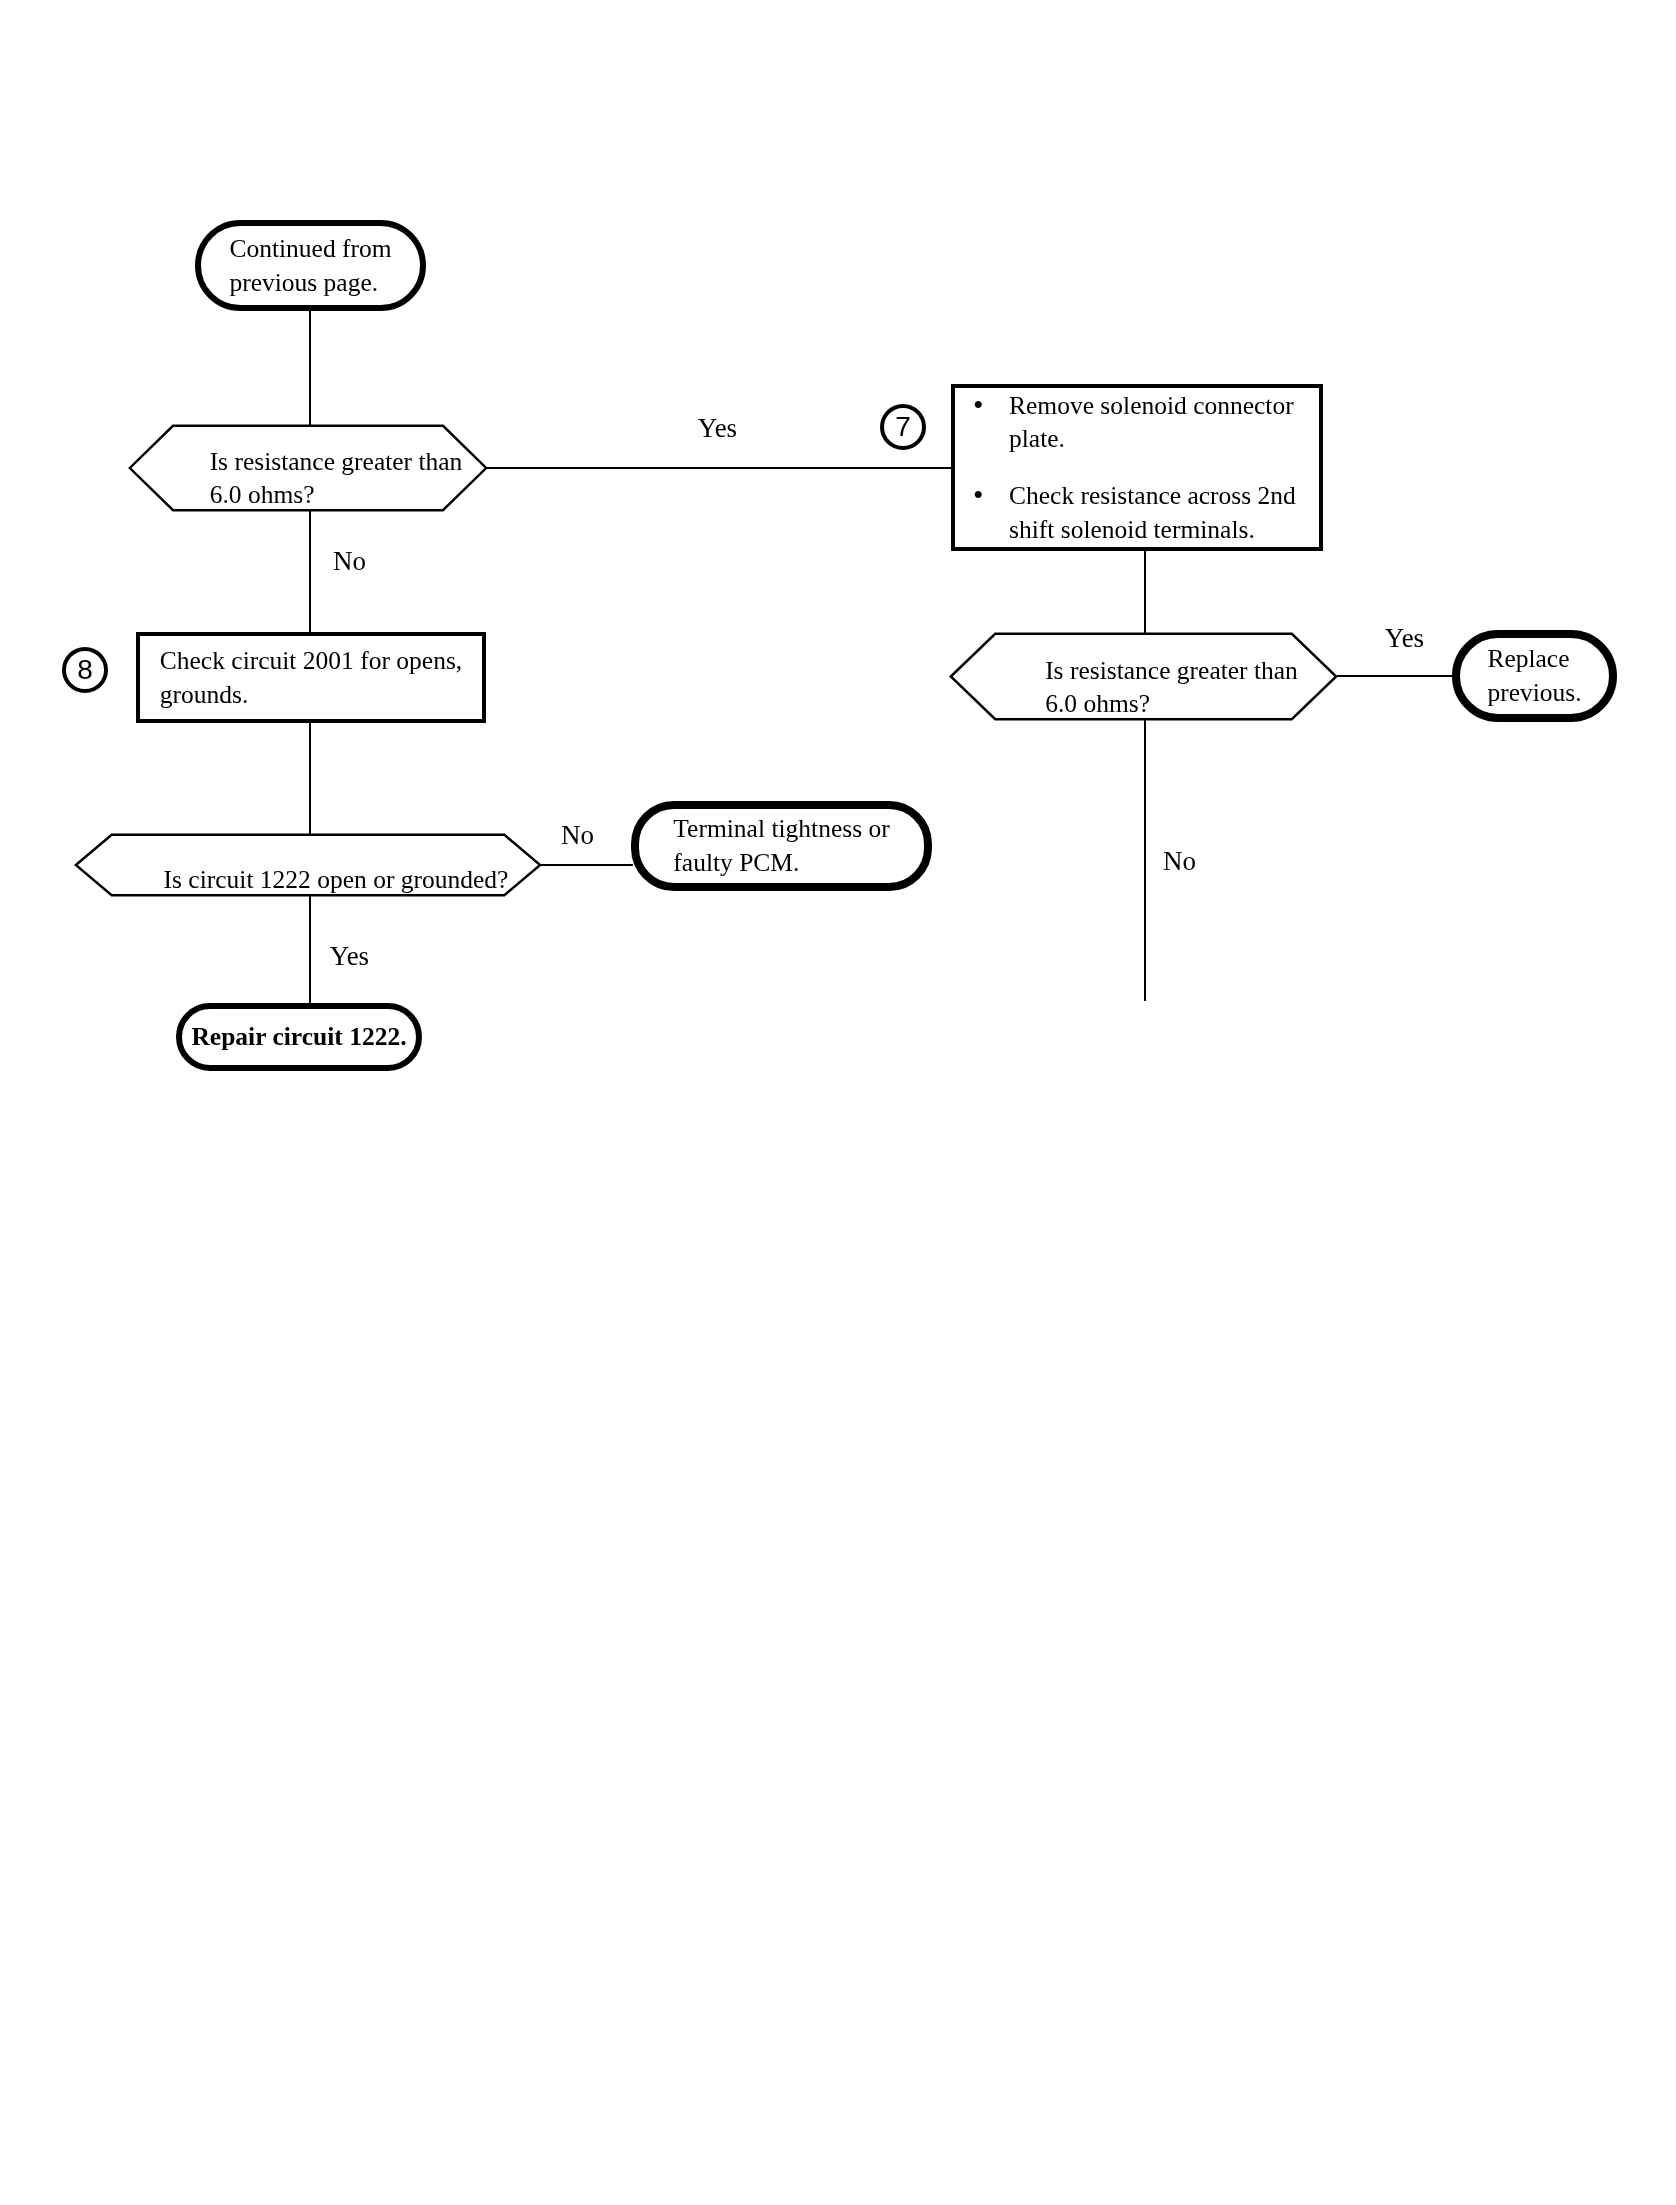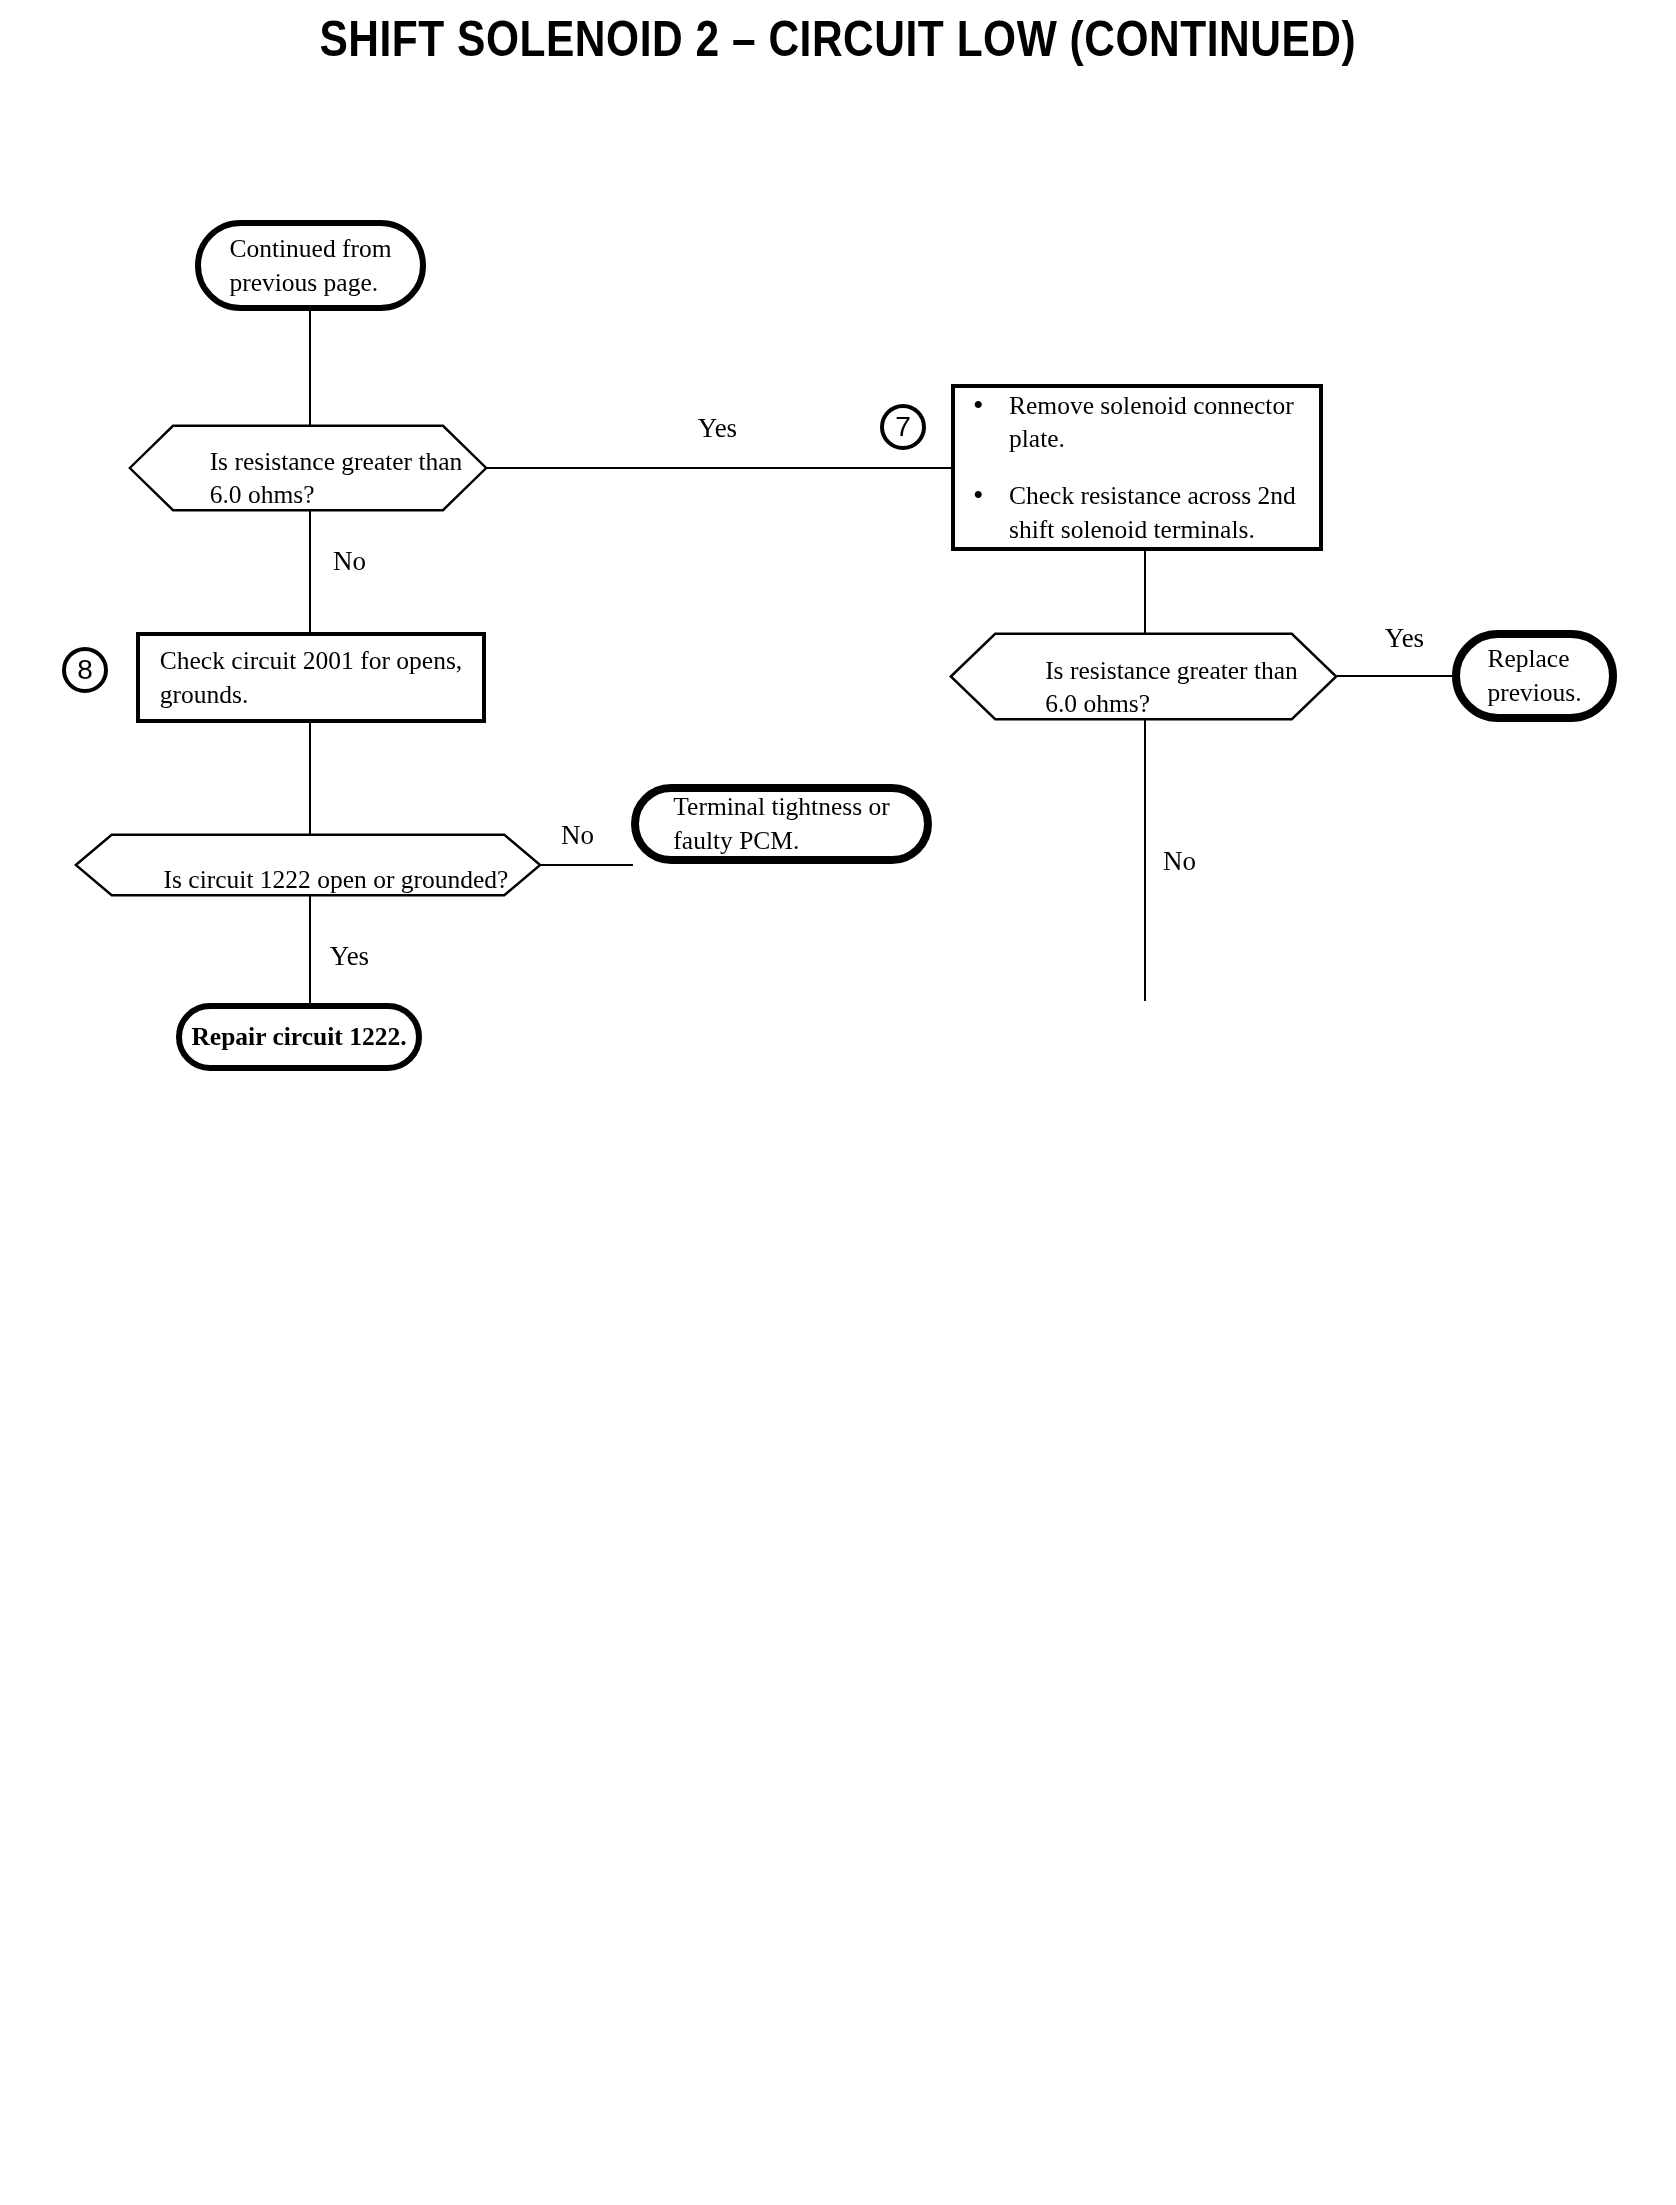--- a/index.html
+++ b/index.html
@@ -32,23 +32,20 @@
   .bullet-list{flex-direction:column;align-items:stretch;justify-content:center;gap:23px;
                padding:8.5px 12px 8.5px 18px;}
   .bullet-item{display:flex;align-items:flex-start;gap:25.5px;}
   .bullet{font-size:30px;line-height:32px;}
 </style>
 </head>
 <body>
 
 <div class="canvas">
 
-  <div class="title-row">
-    <span class="title-text">SHIFT SOLENOID 2 – CIRCUIT LOW  (CONTINUED)</span>
-  </div>
 
   <div class="line" style="left:309px;top:310px;width:2.4px;height:117px;"></div>
   <div class="line" style="left:486px;top:467px;width:466px;height:2.4px;"></div>
   <div class="line" style="left:309px;top:511px;width:2.4px;height:124px;"></div>
   <div class="line" style="left:1144px;top:549px;width:2.4px;height:86px;"></div>
   <div class="line" style="left:1337px;top:675px;width:117px;height:2.4px;"></div>
   <div class="line" style="left:1144px;top:720px;width:2.4px;height:281px;"></div>
   <div class="line" style="left:309px;top:722px;width:2.4px;height:113px;"></div>
   <div class="line" style="left:541px;top:864px;width:92px;height:2.4px;"></div>
   <div class="line" style="left:309px;top:895px;width:2.4px;height:110px;"></div>
@@ -103,21 +100,21 @@
 
   <div class="hex" style="left:74px;top:833px;width:468px;height:64px;">
     <svg viewBox="0 0 770 105" preserveAspectRatio="none">
       <polygon points="3,52.5 62,3 708,3 767,52.5 708,102 62,102"></polygon>
     </svg>
     <div class="inner">
       <div class="node-text">Is circuit 1222 open or grounded?</div>
     </div>
   </div>
 
-  <div class="node stadium" style="left:631px;top:784px;width:301px;height:80px;border-width:8px;border-radius:43px;">
+  <div class="node stadium" style="left:631px;top:801px;width:301px;height:90px;border-width:8px;border-radius:43px;">
     <div class="node-text">Terminal tightness or
 faulty PCM.</div>
   </div>
 
   <div class="node stadium" style="left:176px;top:1003px;width:246px;height:68px;border-width:6.7px;border-radius:37px;font-weight:bold;">
     <div class="node-text">Repair circuit 1222.</div>
   </div>
 
   <div class="hex" style="left:949px;top:632px;width:389px;height:89px;">
     <svg viewBox="0 0 640 146" preserveAspectRatio="none">

